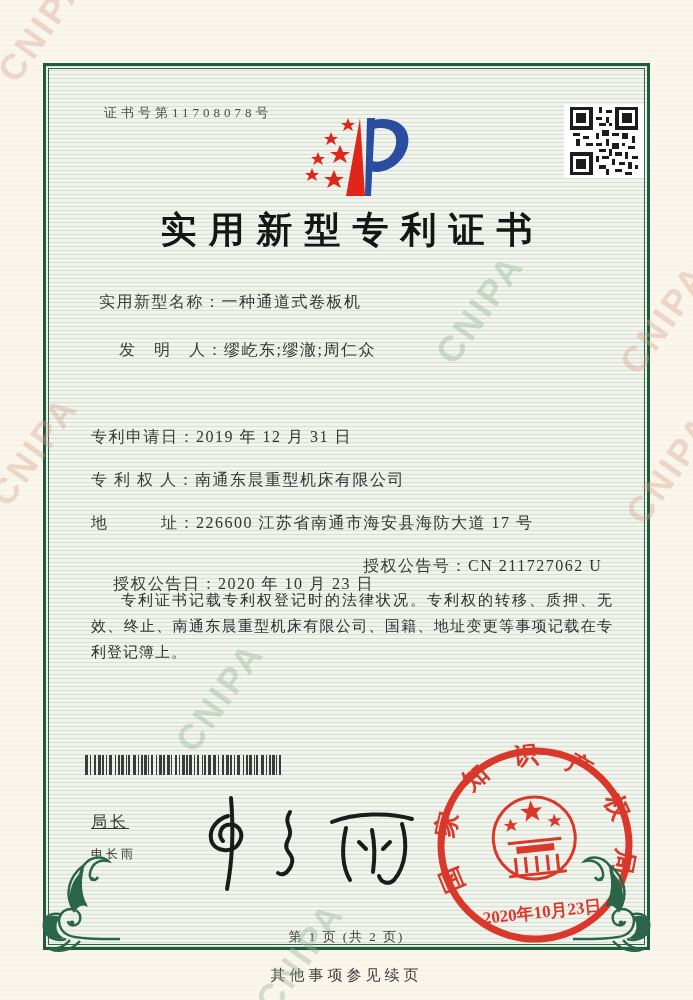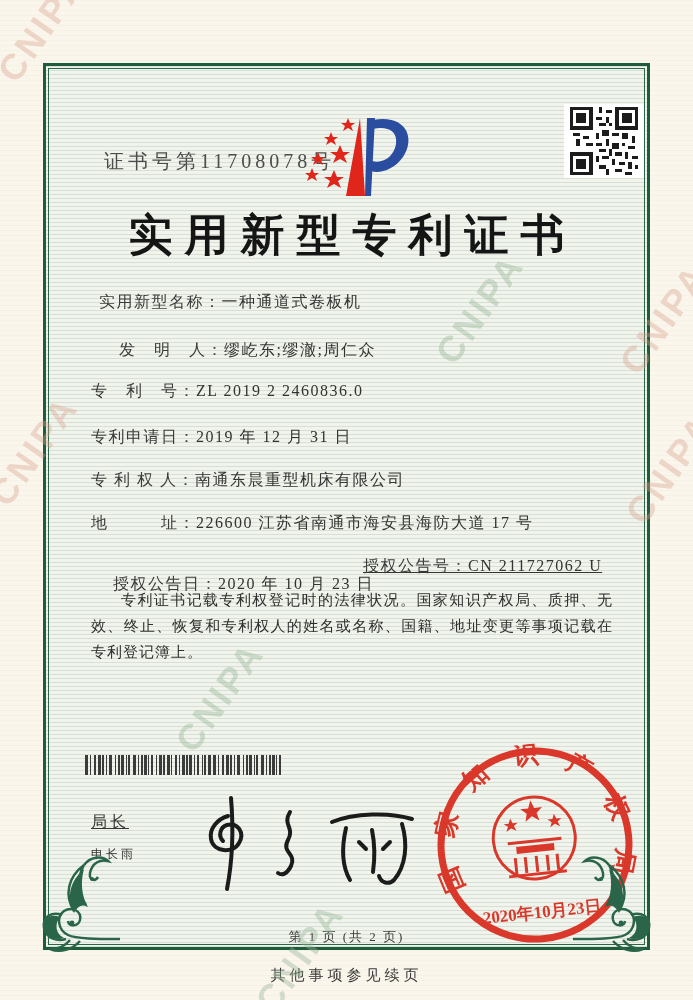--- a/index.html
+++ b/index.html
@@ -10,28 +10,28 @@
     font-family:"Liberation Serif","DejaVu Serif",serif;
   }
   .frame{
     position:absolute;left:43px;top:63px;width:601px;height:881px;
     border:3px solid #1f5c3d;
     background:#f1f4ec;
     background-image:repeating-linear-gradient(180deg, rgba(150,170,150,.28) 0 1px, transparent 1px 4px);
   }
   .frame-inner{position:absolute;inset:2px;border:1px solid #2b664a;pointer-events:none;}
   .abs{position:absolute;}
-  .certno{left:58px;top:38px;font-size:20px;letter-spacing:4px;color:#4c4c4c;margin-top:44px;}
+  .certno{left:58px;top:38px;font-size:13px;letter-spacing:4px;color:#4c4c4c;}
   .logo{left:238px;top:46px;width:132px;height:88px;}
   .qr{left:518px;top:38px;width:80px;height:74px;background:#fff;padding:3px;box-sizing:border-box;}
-  .title{left:0;top:140px;width:100%;text-align:center;font-size:44px;font-weight:bold;
+  .title{left:0;top:140px;width:100%;text-align:center;font-size:36px;font-weight:bold;
          letter-spacing:12px;color:#151515;text-indent:12px;}
   .fieldrow{left:45px;font-size:16px;color:#333;letter-spacing:1.5px;white-space:pre;}
   .fieldrow b{font-weight:normal;color:#3a3a3a;}
-  .grant2{position:absolute;left:272px;top:0;white-space:pre;text-decoration:underline;}
+  .grant2{position:absolute;left:272px;top:0;white-space:pre;}
   .paras{left:45px;top:522px;width:522px;font-size:15px;line-height:1.72;color:#2e2e2e;
          letter-spacing:1px;text-align:justify;}
   .paras p{margin:0;text-indent:2em;}
   .barcode{left:39px;top:689px;width:198px;height:20px;}
   .officer-title{left:45px;top:746px;font-size:16px;color:#333;letter-spacing:3px;text-decoration:underline;}
   .officer-name{left:45px;top:780px;font-size:12px;color:#333;letter-spacing:3px;}
   .signature{left:148px;top:726px;width:230px;height:105px;}
   .seal{left:388px;top:678px;width:202px;height:202px;transform:rotate(-6deg);opacity:.92;}
   .pageno{left:0;top:862px;width:100%;text-align:center;font-size:13px;color:#3c3c3c;letter-spacing:2px;}
   .flourish{width:96px;height:106px;}
@@ -129,31 +129,30 @@
       <rect x="14" y="19" width="2" height="1"></rect>
         <rect x="17" y="20" width="2" height="1"></rect>
       <rect x="20" y="18" width="1" height="1"></rect>
     </g>
   </svg>
 
   <div class="abs title">实用新型专利证书</div>
 
   <div class="abs fieldrow" style="top:226px;margin-left:8px;"><b>实用新型名称：</b><span>一种通道式卷板机</span></div>
   <div class="abs fieldrow" style="top:274px;margin-left:28px;"><b>发　明　人：</b><span>缪屹东;缪澈;周仁众</span></div>
-  <div class="abs fieldrow" style="top:315px;"><b>专　利　号：</b><span>ZL 2019 2 2460836.0</span></div>
   <div class="abs fieldrow" style="top:361px;"><b>专利申请日：</b><span>2019 年 12 月 31 日</span></div>
   <div class="abs fieldrow" style="top:404px;"><b>专 利 权 人：</b><span>南通东晨重型机床有限公司</span></div>
   <div class="abs fieldrow" style="top:447px;"><b>地　　　址：</b><span>226600 江苏省南通市海安县海防大道 17 号</span></div>
   <div class="abs fieldrow" style="top:490px;">
     <b>授权公告日：</b><span>2020 年 10 月 23 日</span>
     <span class="grant2"><b>授权公告号：</b><span>CN 211727062 U</span></span>
   </div>
 
   <div class="abs paras">
-    <p>专利证书记载专利权登记时的法律状况。国家知识产权局、质押、无效、终止、恢复和专利权人的姓名或名称、国籍、地址变更等事项记载在专利登记簿上。</p>
+    <p>专利证书记载专利权登记时的法律状况。专利权的转移、质押、无效、终止、南通东晨重型机床有限公司、国籍、地址变更等事项记载在专利登记簿上。</p>
   </div>
 
   <svg class="abs barcode" viewBox="0 0 198 20" preserveAspectRatio="none">
     <line x1="0" y1="10" x2="198" y2="10" stroke="#3b3b3b" stroke-width="20" stroke-dasharray="3 2 1 3 2 2 3 1 2 2 1 2 3 3 1 2 2 1 3 2 1 1 2 3 3 2 1 2 2 1 3 1 1 2 2 3 1 2 3 1 2 2 3 1 1 3 2 2 1 2 3 1 2 1 3 2 1 2 2 3 1 1 2 2 3 2"></line>
   </svg>
 
   <div class="abs officer-title">局长</div>
   <div class="abs officer-name">申长雨</div>
 
   <svg class="abs signature" viewBox="0 0 230 105">

